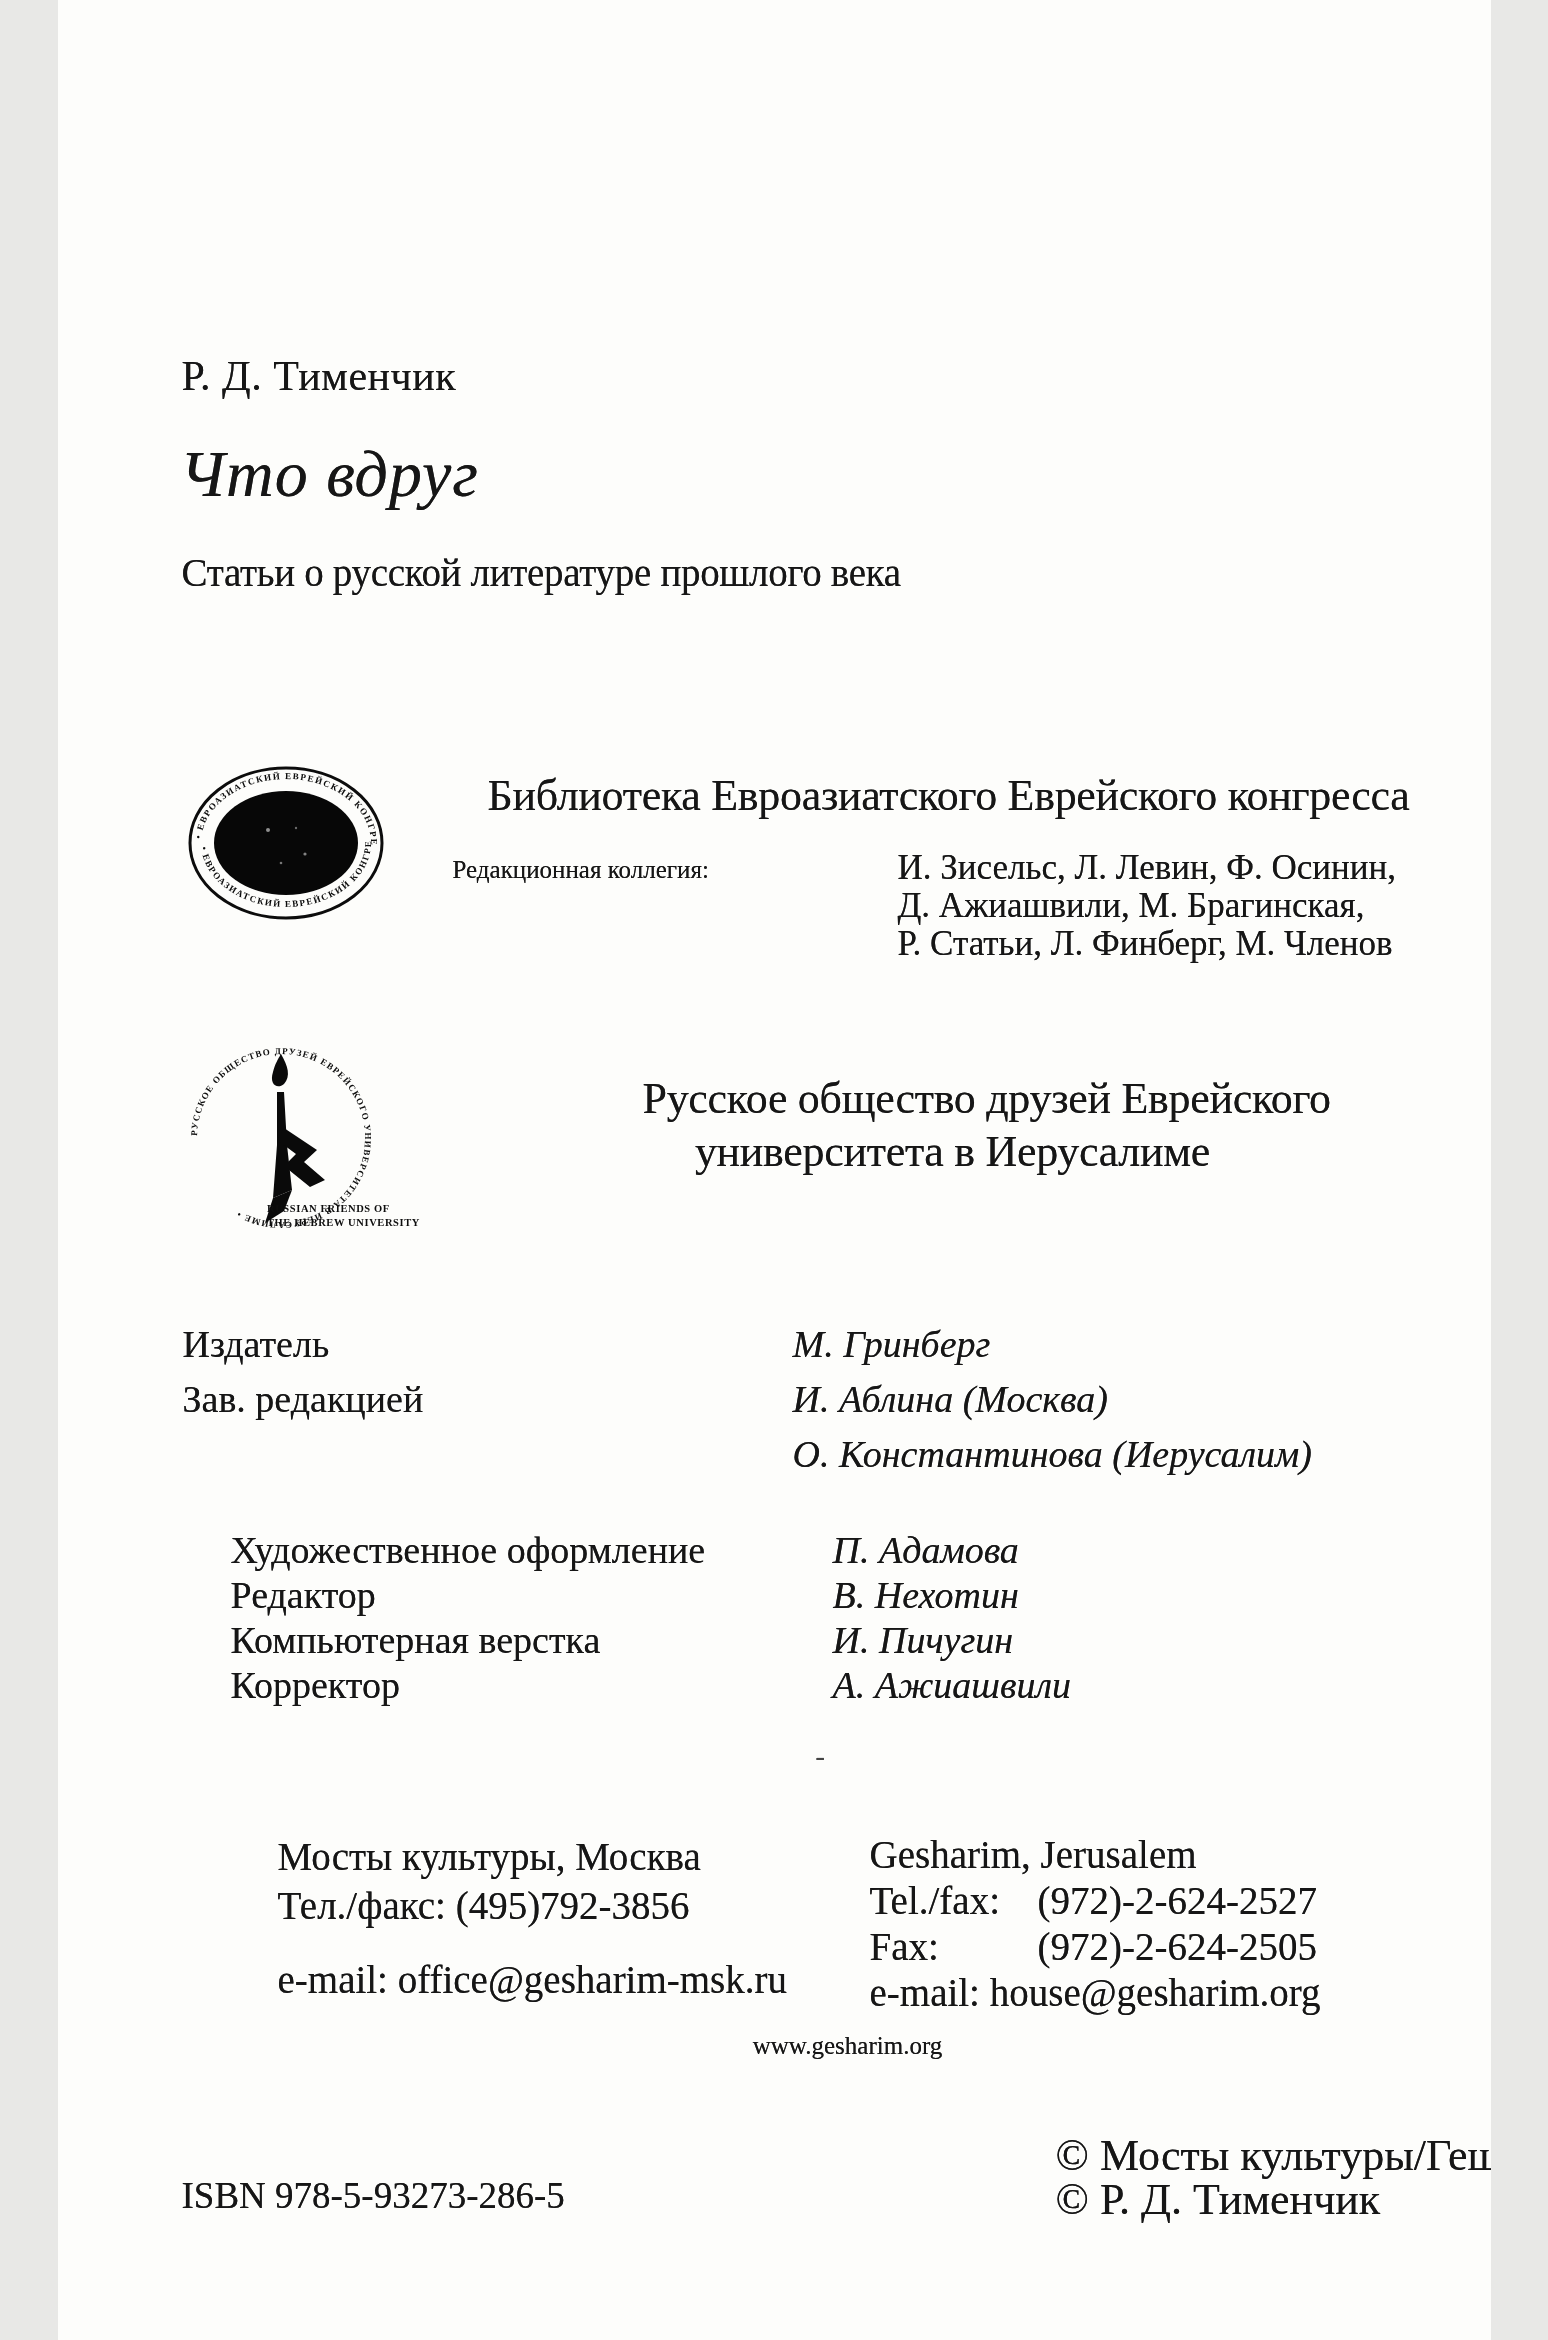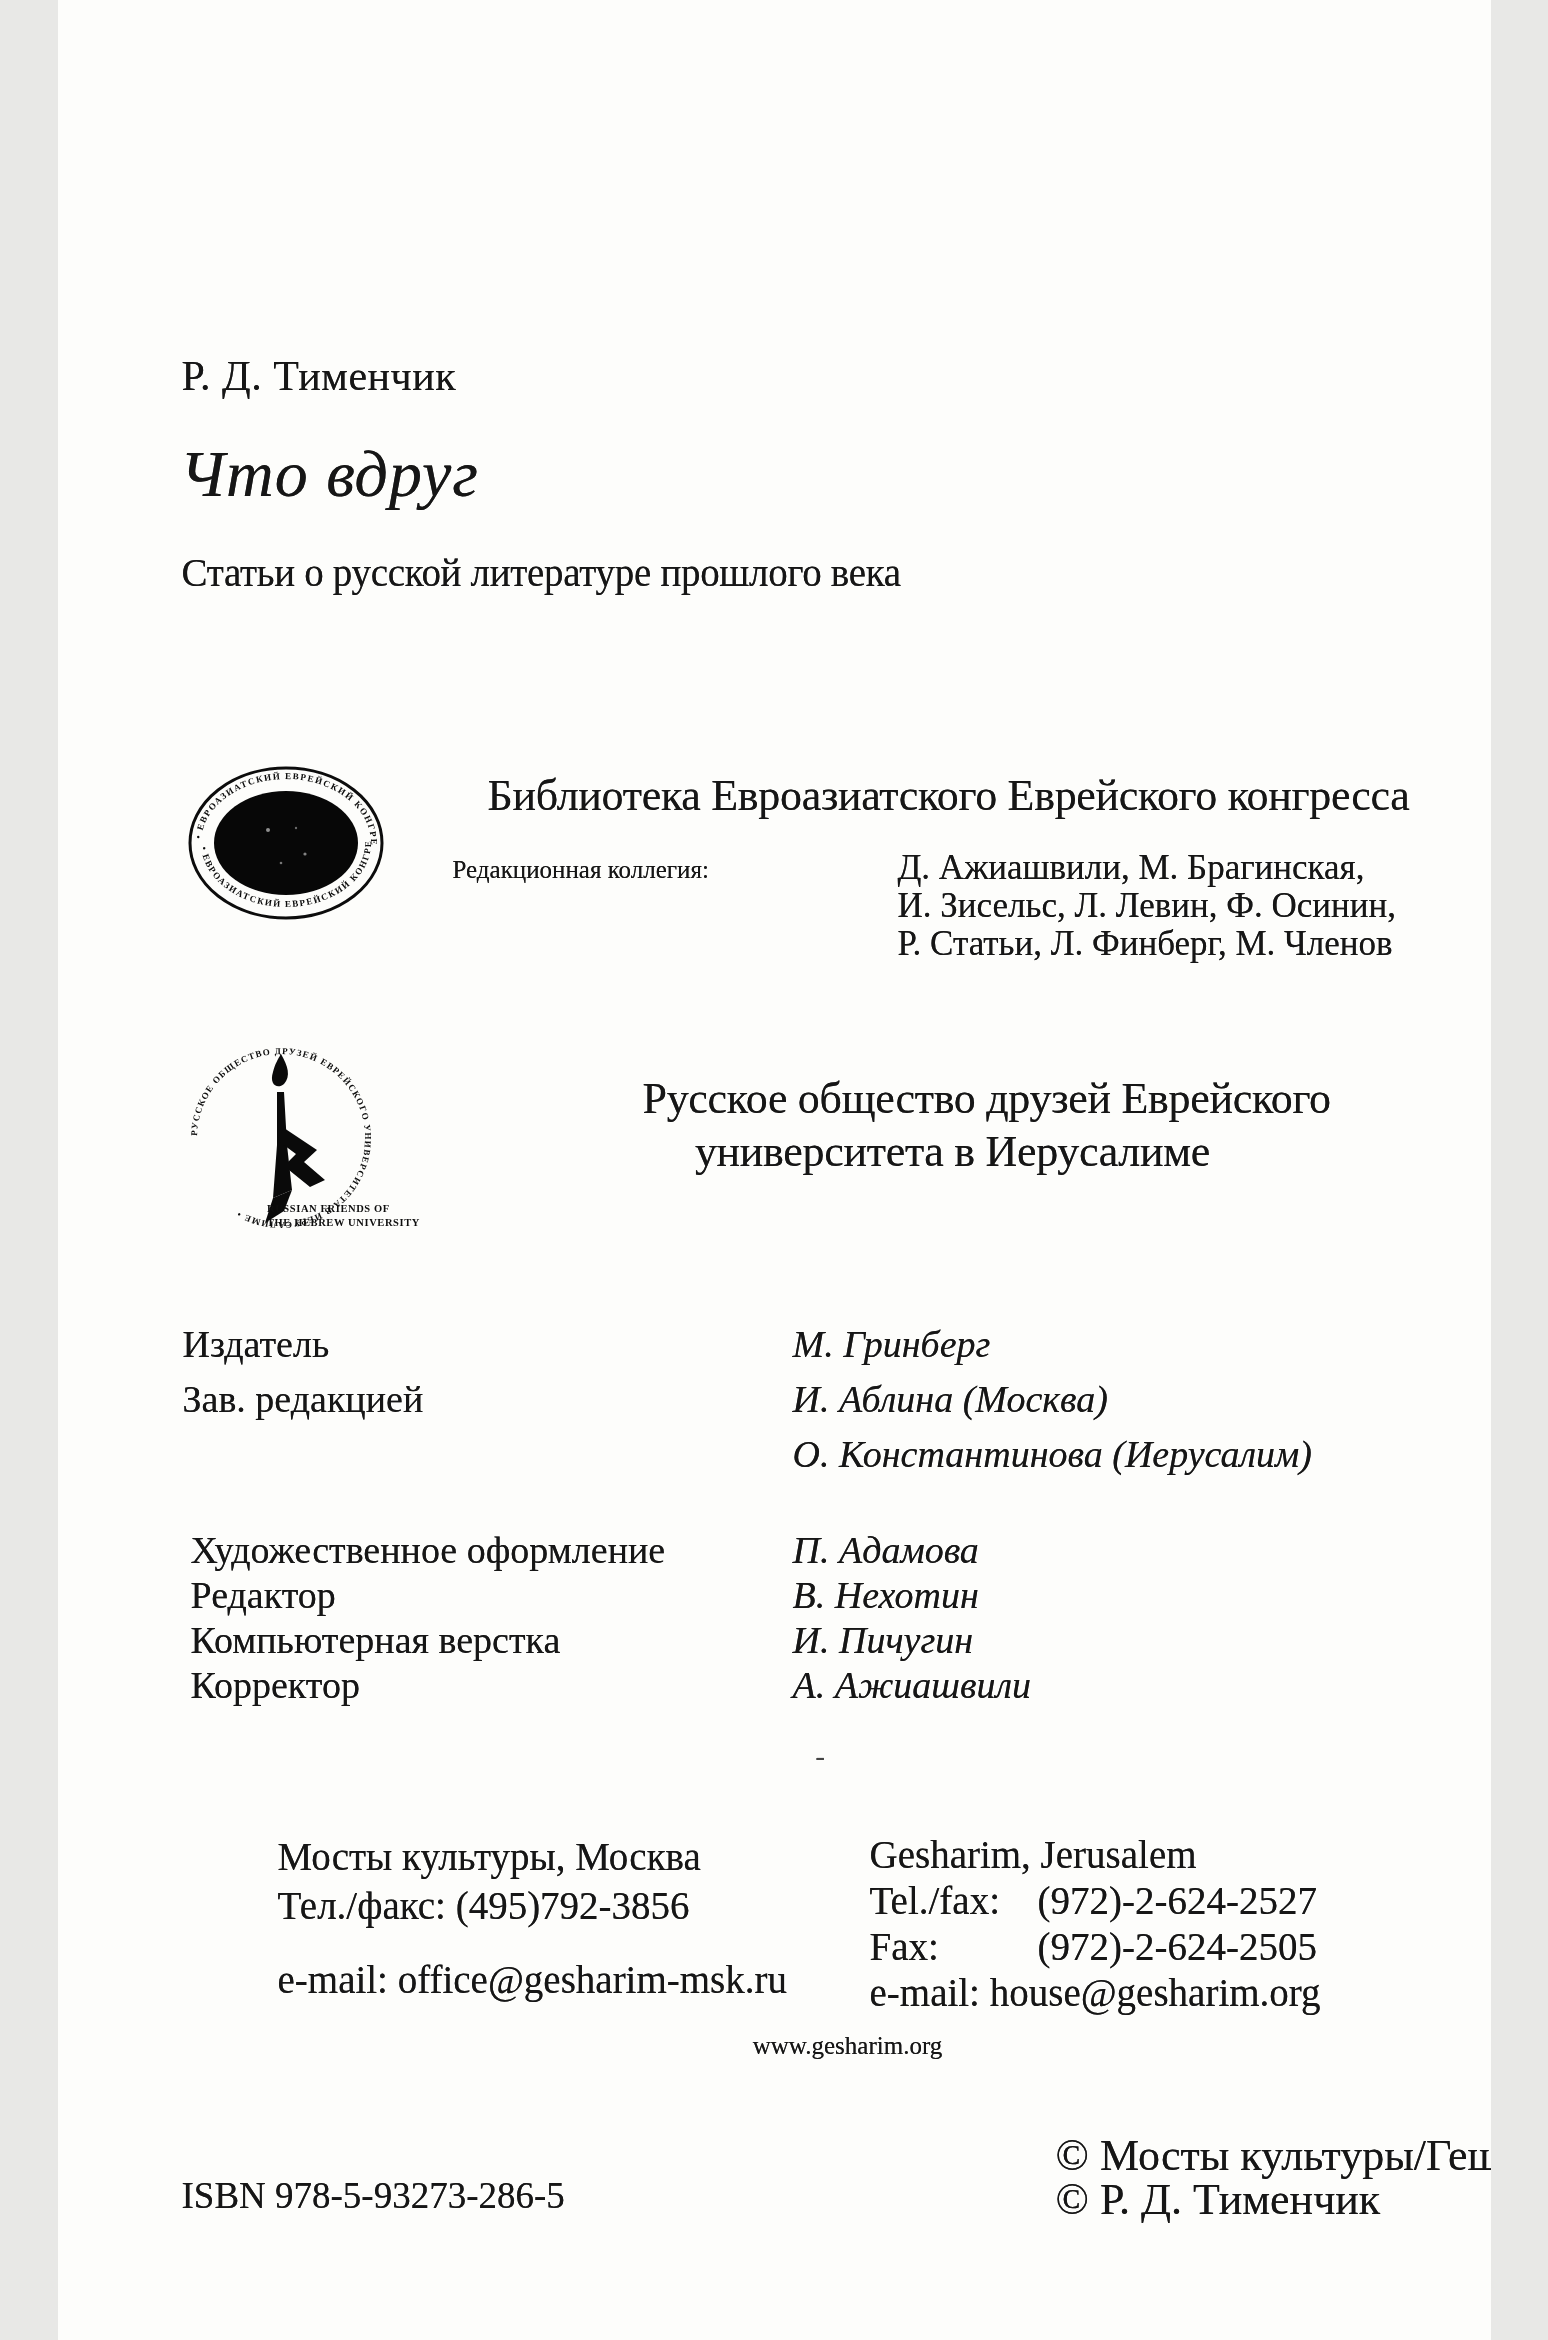--- a/index.html
+++ b/index.html
@@ -27,21 +27,21 @@
 
   .staff { font-size:38px; }
   .staff .row  { white-space:nowrap; }
   .staff .lbl  { display:inline-block; }
   .staff .val  { font-style:italic; }
   .staff1 { left:125px; top:1322px; }
   .staff1 .row { height:55px; }
   .staff1 .lbl { width:610px; }
   .staff2 { left:133px; top:1528px; }
   .staff2 .row { height:45px; }
-  .staff2 .lbl { width:602px; }
+  .staff2 .lbl { width:602px;margin-left:40px; }
 
   .divider-mark { left:758px; top:1740px; font-size:28px; color:#444; }
 
   .contacts-moscow { left:220px; top:1832px; font-size:39px; line-height:49px; }
   .contacts-moscow .email { margin-top:25px; }
   .contacts-jerusalem { left:812px; top:1832px; font-size:39px; line-height:46px; }
   .contacts-jerusalem .clbl { display:inline-block; width:168px; }
   .website { left:500px; top:2032px; width:580px; text-align:center; font-size:25px; }
 
   .isbn      { left:124px; top:2174px; font-size:37px; }
@@ -72,22 +72,22 @@
     <ellipse cx="102" cy="81" rx="72" ry="52" fill="#070707"></ellipse>
     <circle cx="84" cy="68" r="2" fill="#ffffff" opacity="0.55"></circle>
     <circle cx="121" cy="92" r="1.6" fill="#ffffff" opacity="0.5"></circle>
     <circle cx="97" cy="101" r="1.3" fill="#ffffff" opacity="0.45"></circle>
     <circle cx="112" cy="66" r="1.2" fill="#ffffff" opacity="0.4"></circle>
   </svg>
 
   <div class="abs lib-heading">Библиотека Евроазиатского Еврейского конгресса</div>
   <div class="abs ed-label">Редакционная коллегия:</div>
   <div class="abs ed-names">
+    <div>И. Зисельс, Л. Левин, Ф. Осинин,</div>
     <div>Д. Ажиашвили, М. Брагинская,</div>
-    <div>И. Зисельс, Л. Левин, Ф. Осинин,</div>
     <div>Р. Статьи, Л. Финберг, М. Членов</div>
   </div>
 
   <svg class="abs society-logo-svg" width="300" height="205" viewBox="0 0 300 205">
     <path id="socRing" d="M 23,98 A 84,84 0 1 1 191,98 A 84,84 0 1 1 23,98" fill="none"></path>
     <text font-size="9" letter-spacing="1.2" fill="#0e0e0e" font-weight="bold">
       <textPath href="#socRing" startOffset="2">РУССКОЕ ОБЩЕСТВО ДРУЗЕЙ ЕВРЕЙСКОГО УНИВЕРСИТЕТА В ИЕРУСАЛИМЕ •</textPath>
     </text>
     <g fill="#0a0a0a">
       <path d="M107,14 C114,26 117,36 110,44 C103,50 95,44 99,32 C101,24 104,19 107,14 Z"></path>

